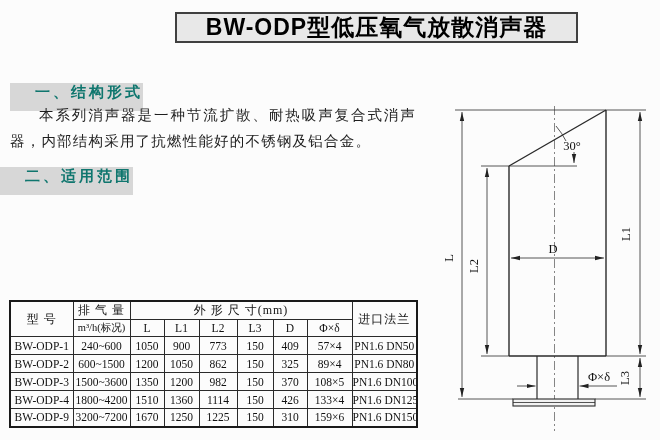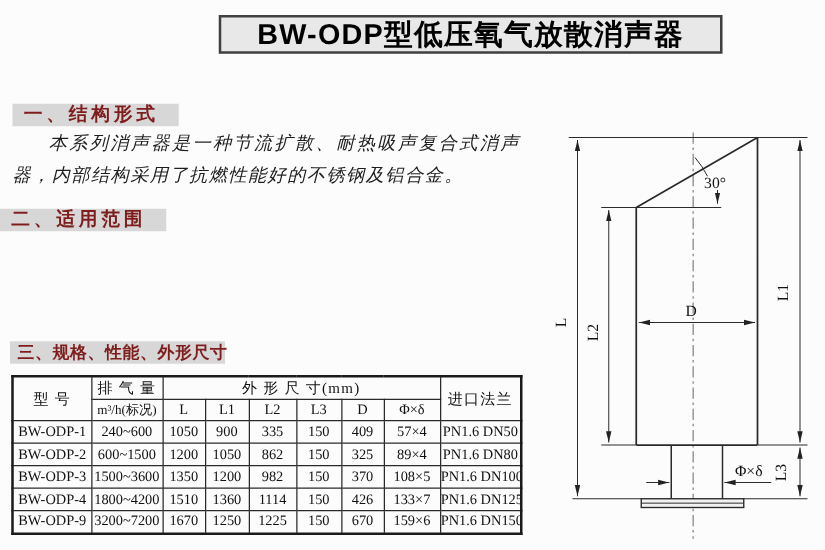--- a/index.html
+++ b/index.html
@@ -9,34 +9,35 @@
     font-family:"Liberation Serif", serif; color:#141414;
   }
   .title-box {
     position:absolute; left:135px; top:12px; width:399px; height:27px;
     background:#e8e8e8; border:2px solid #404040;
     text-align:center; line-height:27px;
     font-family:"Liberation Sans", sans-serif; font-weight:bold;
     font-size:23px; letter-spacing:1px; color:#000;margin-left:40px;
   }
   .sec-head {
-    position:absolute; height:18px; line-height:18px;
+    position:absolute; height:28px; line-height:18px;
     background:#d7d7d7; box-sizing:border-box;
-    font-family:"Liberation Sans", sans-serif; font-weight:bold; color:#7f1d1d;
+    font-family:"Liberation Sans", sans-serif; font-weight:bold; color:#0f766e;
     white-space:nowrap;
+    text-align:right;
   }
   .sec-head.s1 { left:10px; top:83px;  width:133px; font-size:15px; letter-spacing:3px; padding-left:9px; }
   .sec-head.s2 { left:0; top:167px; width:133px; font-size:15px; letter-spacing:3px; padding-left:9px; }
   .sec-head.s3 { left:8px;  top:273px; width:172px; font-size:13.5px; letter-spacing:0.5px; padding-left:6px; }
   .body-text {
     position:absolute; left:10px; width:406px; margin:0;
     font-size:14.5px; line-height:26px; letter-spacing:1.2px;
     text-indent:2em; text-align:justify; color:#1e1e1e;
   }
-  .p1 { top:102px;font-style:italic; }
+  .p1 { top:102px; }
   .p2 { top:186px; }
   table.spec {
     position:absolute; left:9px; top:300px;
     border-collapse:collapse; table-layout:fixed; width:407px;
     border:2px solid #1a1a1a; font-size:11.5px;padding-left:24px;
   }
   table.spec th, table.spec td {
     border:1px solid #2a2a2a; text-align:center; vertical-align:middle;
     font-weight:normal; padding:0; overflow:hidden; white-space:nowrap;
     color:#111;
@@ -56,21 +57,20 @@
 
 <div class="page">
 
   <div class="title-box">BW-ODP型低压氧气放散消声器</div>
 
   <div class="sec-head s1">一、结构形式</div>
   <p class="body-text p1">本系列消声器是一种节流扩散、耐热吸声复合式消声器，内部结构采用了抗燃性能好的不锈钢及铝合金。</p>
 
   <div class="sec-head s2">二、适用范围</div>
 
-  <div class="sec-head s3">三、规格、性能、外形尺寸</div>
 
   <table class="spec">
     <colgroup>
       <col style="width:63px">
         <col style="width:57px">
         <col style="width:34px">
       <col style="width:35px">
         <col style="width:38px">
         <col style="width:36px">
       <col style="width:34px">
@@ -91,21 +91,21 @@
         <th>L2</th>
         <th>L3</th>
         <th>D</th>
         <th>Φ×δ</th>
       </tr>
       <tr class="drow">
         <td>BW-ODP-1</td>
         <td>240~600</td>
         <td>1050</td>
         <td>900</td>
-        <td>335</td>
+        <td>773</td>
         <td>150</td>
         <td>409</td>
         <td>57×4</td>
         <td>PN1.6 DN50</td>
       </tr>
       <tr class="drow">
         <td>BW-ODP-2</td>
         <td>600~1500</td>
         <td>1200</td>
         <td>1050</td>
@@ -127,31 +127,31 @@
         <td>PN1.6 DN100</td>
       </tr>
       <tr class="drow">
         <td>BW-ODP-4</td>
         <td>1800~4200</td>
         <td>1510</td>
         <td>1360</td>
         <td>1114</td>
         <td>150</td>
         <td>426</td>
-        <td>133×7</td>
+        <td>133×4</td>
         <td>PN1.6 DN125</td>
       </tr>
       <tr class="drow">
         <td>BW-ODP-9</td>
         <td>3200~7200</td>
         <td>1670</td>
         <td>1250</td>
         <td>1225</td>
         <td>150</td>
-        <td>670</td>
+        <td>310</td>
         <td>159×6</td>
         <td>PN1.6 DN150</td>
       </tr>
     </tbody>
   </table>
 
   <svg class="dwg" width="220" height="345" viewBox="440 95 220 345" xmlns="http://www.w3.org/2000/svg">
     <defs>
       <marker id="arw" viewBox="0 0 10 6" refX="10" refY="3" markerWidth="9" markerHeight="5.4" markerUnits="userSpaceOnUse" orient="auto-start-reverse">
         <path d="M0,0.6 L10,3 L0,5.4 Z" fill="#222"></path>

